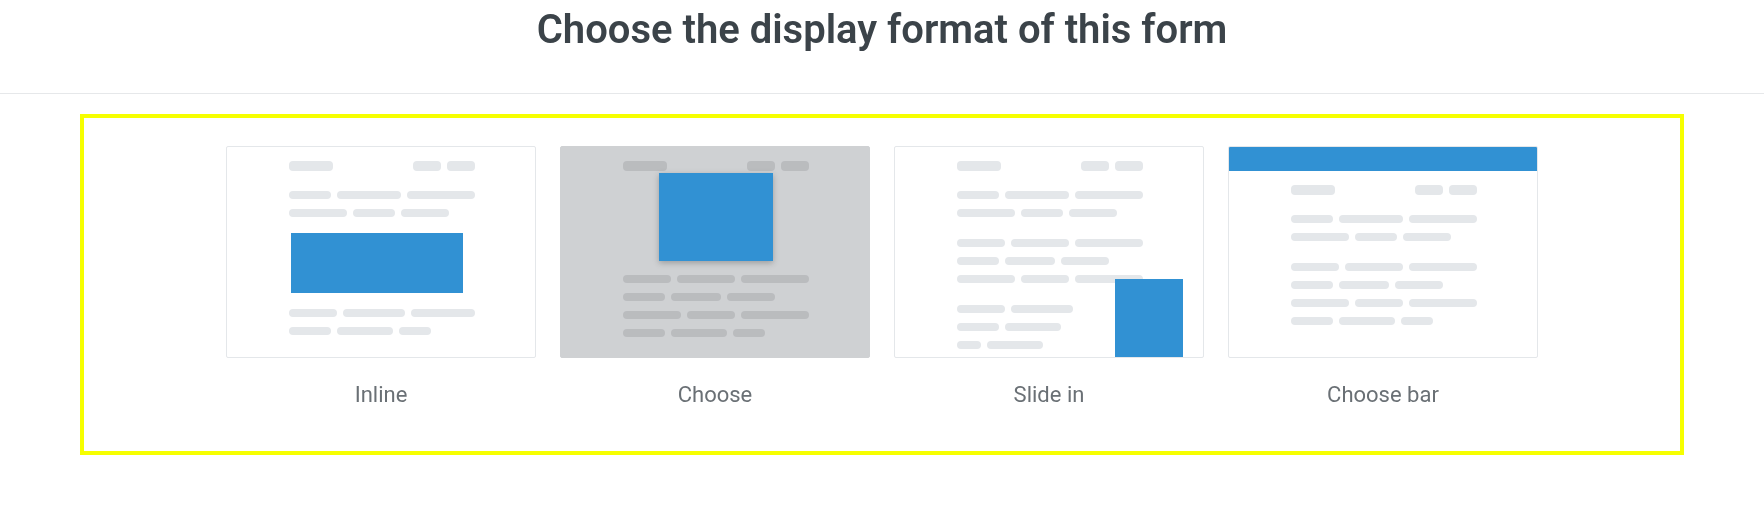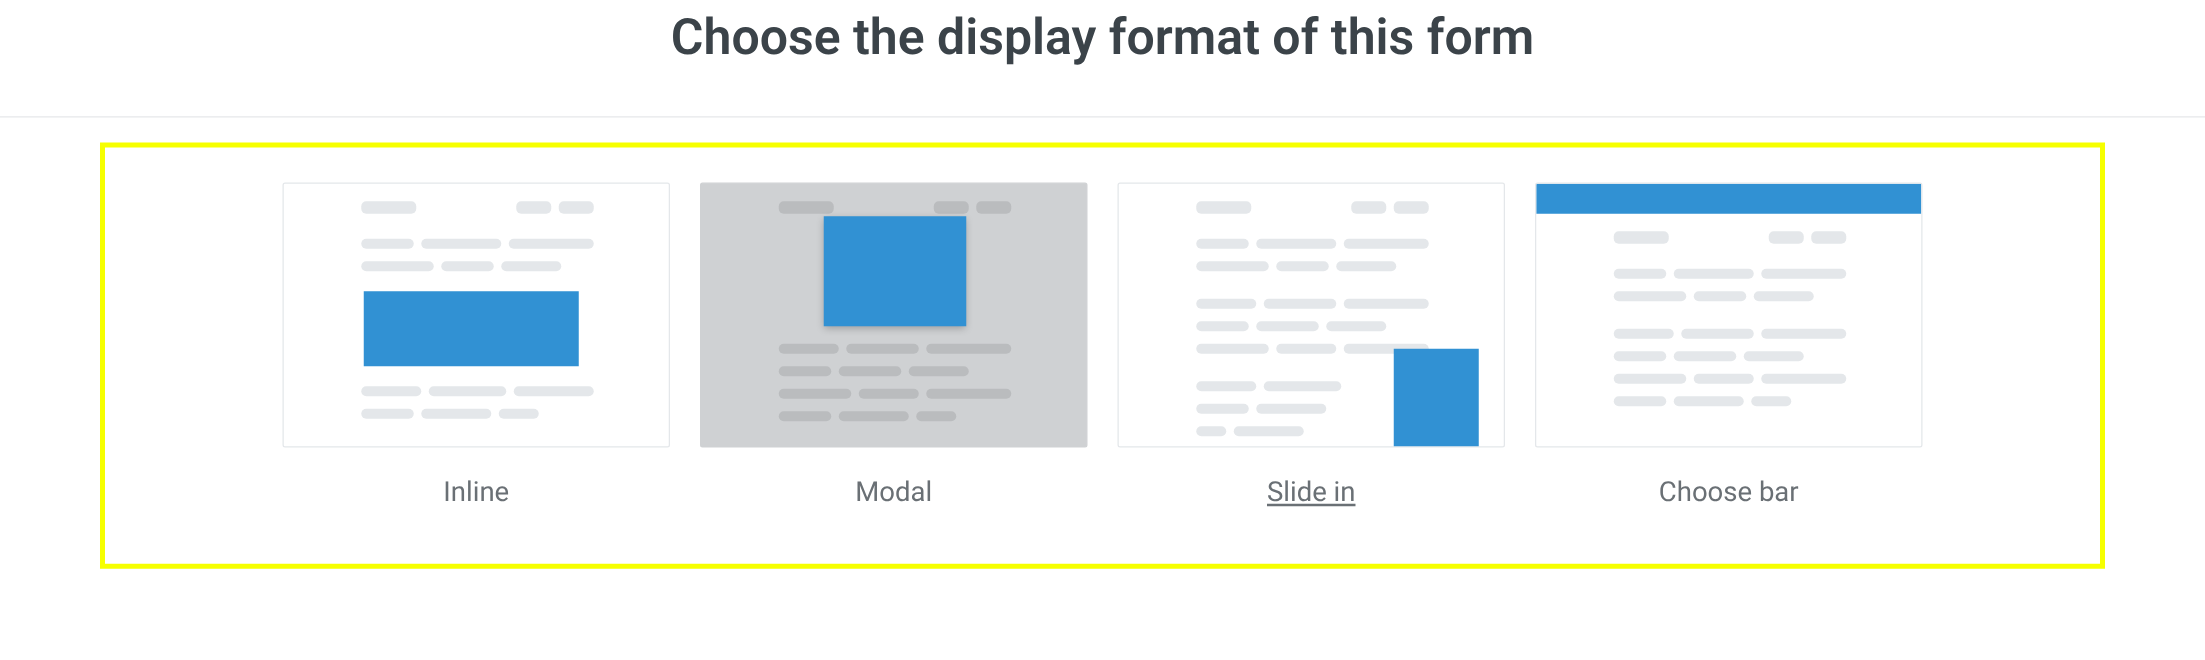--- a/index.html
+++ b/index.html
@@ -45,21 +45,21 @@
     border-radius: 2px;
     position: relative;
     overflow: hidden;
     background: #ffffff;
   }
   .option-label {
     margin-top: 24px;
     font-size: 22px;
     color: #6a7075;
   }
-  .option-label.underline { text-decoration: underline; }
+  .option-label.underline { }
 
   
   .bar { position: absolute; background: #e4e7ea; border-radius: 4px; height: 8px; }
   .bar.twide { height: 10px; }
 
   
   .inline-box { position:absolute; left:64px; top:86px; width:172px; height:60px; background:#3191d3; }
 
   
   .thumb-modal-bg { background:#cfd1d3; border-color:#cfd1d3; }
@@ -117,21 +117,21 @@
       <span class="mbar" style="left:110px;top:146px;width:50px"></span>
       <span class="mbar" style="left:166px;top:146px;width:48px"></span>
       <span class="mbar" style="left:62px;top:164px;width:58px"></span>
       <span class="mbar" style="left:126px;top:164px;width:48px"></span>
       <span class="mbar" style="left:180px;top:164px;width:68px"></span>
       <span class="mbar" style="left:62px;top:182px;width:42px"></span>
       <span class="mbar" style="left:110px;top:182px;width:56px"></span>
       <span class="mbar" style="left:172px;top:182px;width:32px"></span>
       <div class="modal-box"></div>
     </div>
-    <div class="option-label">Modal</div>
+    <div class="option-label">Choose</div>
   </div>
 
   <div class="option">
     <div class="thumb">
       <span class="bar twide" style="left:62px;top:14px;width:44px"></span>
       <span class="bar twide" style="left:186px;top:14px;width:28px"></span>
       <span class="bar twide" style="left:220px;top:14px;width:28px"></span>
       <span class="bar" style="left:62px;top:44px;width:42px"></span>
       <span class="bar" style="left:110px;top:44px;width:64px"></span>
       <span class="bar" style="left:180px;top:44px;width:68px"></span>

